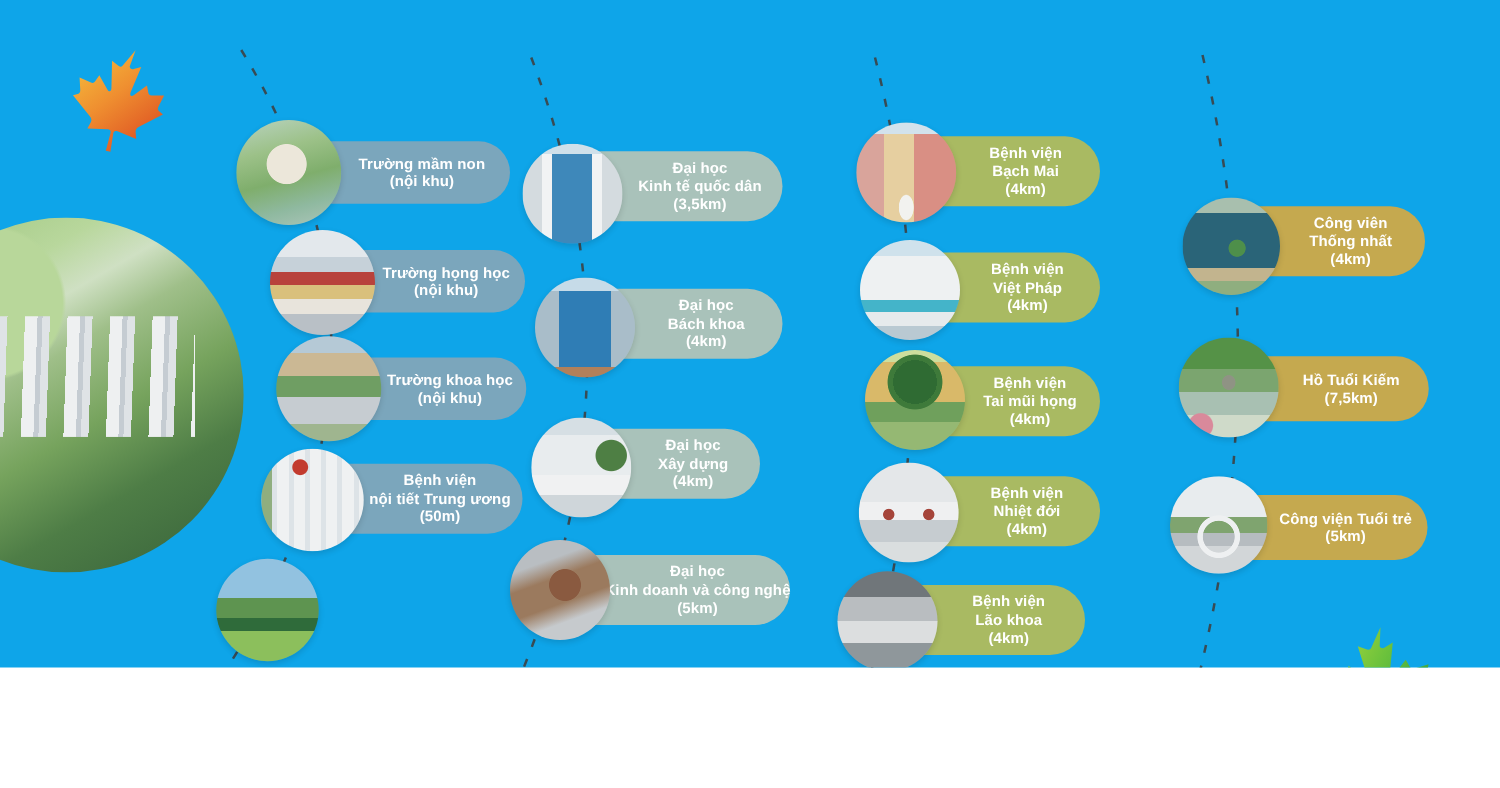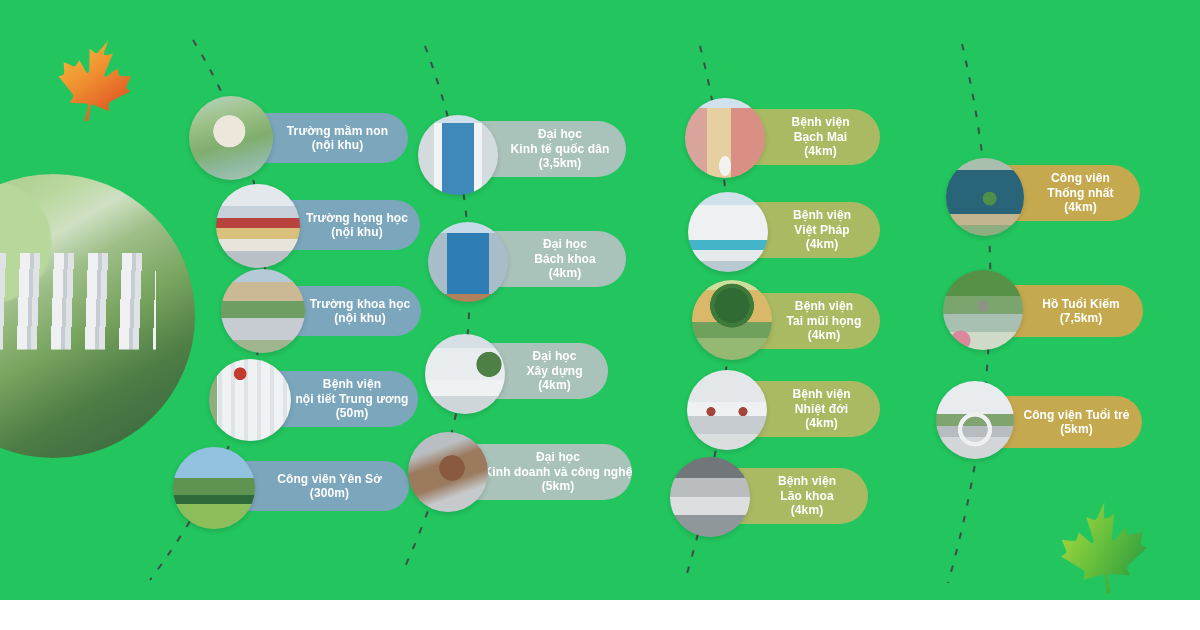--- a/index.html
+++ b/index.html
@@ -1,18 +1,18 @@
 <!DOCTYPE html>
 <html><head>
 <meta charset="utf-8">
 <style>
   html,body{margin:0;padding:0;}
   body{width:1200px;height:630px;background:#ffffff;overflow:hidden;
        font-family:"Liberation Sans","DejaVu Sans",sans-serif;}
-  .stage{position:relative;width:1200px;height:600px;background:#22c55e;overflow:hidden;}
+  .stage{position:relative;width:1200px;height:534px;background:#0ea5e9;overflow:hidden;}
 
   
   .arcs{position:absolute;left:0;top:0;width:1200px;height:630px;z-index:1;}
 
   
   .pill{position:absolute;z-index:2;border-radius:999px;display:flex;
         align-items:center;justify-content:center;
         padding:0 6px 0 48px;box-sizing:border-box;}
   .pill span{white-space:pre;text-align:center;color:#ffffff;font-weight:bold;
              font-size:12px;line-height:14.5px;letter-spacing:.1px;}
@@ -187,24 +187,20 @@
     </div>
   <div class="photo ph-c1i3"></div>
 
   <div class="pill col1 p-c1i4" style="background: rgb(123, 166, 188);">
       <span>Bệnh viện
 nội tiết Trung ương
 (50m)</span>
     </div>
   <div class="photo ph-c1i4"></div>
 
-  <div class="pill col1 p-c1i5" style="background: rgb(123, 166, 188);">
-      <span>Công viên Yên Sở
-(300m)</span>
-    </div>
   <div class="photo ph-c1i5"></div>
 
   <div class="pill col2 p-c2i1" style="background: rgb(169, 194, 186);">
       <span>Đại học
 Kinh tế quốc dân
 (3,5km)</span>
     </div>
   <div class="photo ph-c2i1"></div>
 
   <div class="pill col2 p-c2i2" style="background: rgb(169, 194, 186);">

